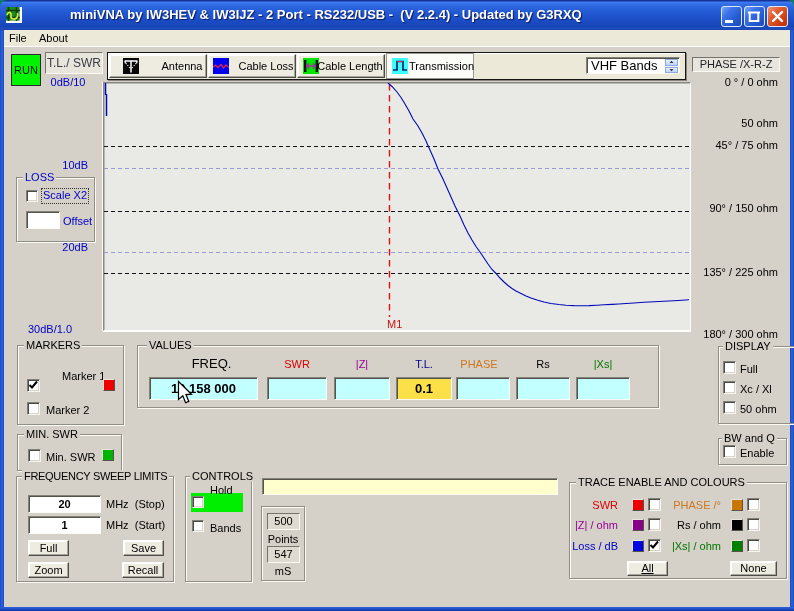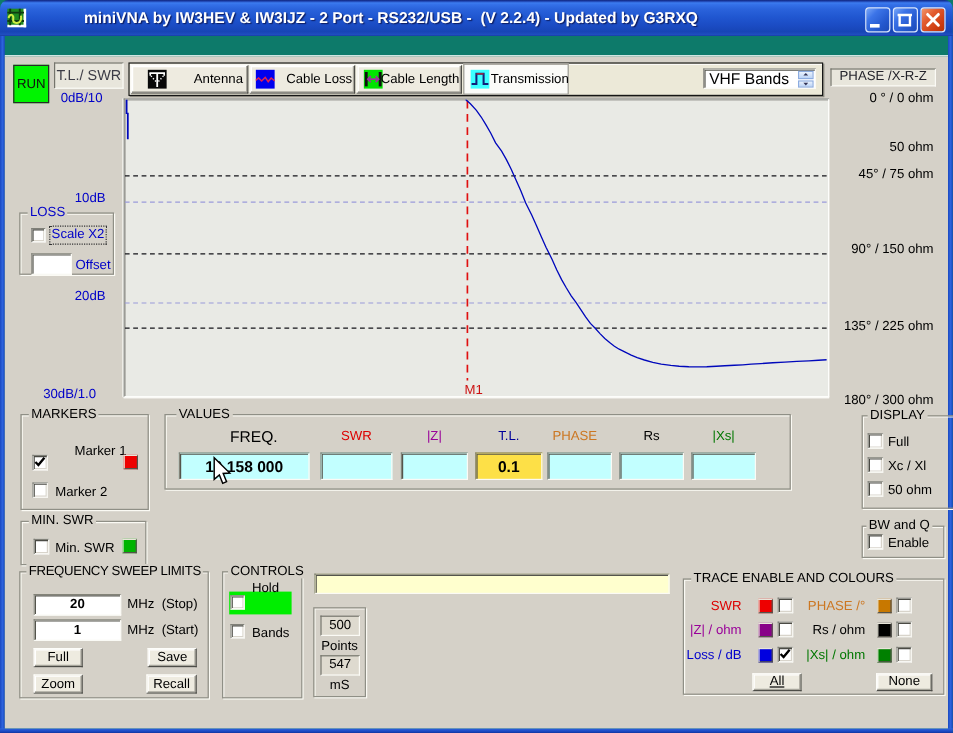--- a/index.html
+++ b/index.html
@@ -64,20 +64,24 @@
       <svg width="19" height="19" viewBox="0 0 19 19" style="position:absolute;left:0;top:0">
         <path d="M4 5.5 H14 M4.7 5.5 V14 H13.3 V5.5" stroke="#fff" stroke-width="2" fill="none" stroke-linecap="square"></path>
       </svg>
     </div>
   <div class="capbtn" style="left:767px;background:linear-gradient(135deg,#f2986d 0%,#e35d31 35%,#ce3c11 75%,#b83305 100%);">
     <svg width="19" height="19" viewBox="0 0 19 19" style="position:absolute;left:0;top:0">
         <path d="M5 5 L14 14 M14 5 L5 14" stroke="#fff" stroke-width="2.4" stroke-linecap="round"></path>
       </svg>
   </div>
 
+  <div id="menu">
+    <span style="position:absolute;left:5px;top:2px;">File</span>
+    <span style="position:absolute;left:35px;top:2px;">About</span>
+  </div>
   <div class="abs" style="left:4px;top:46px;width:786px;height:1px;background:#fff;"></div>
 
   <div id="client"></div>
 
   <div class="abs" style="left:11px;top:54px;width:30px;height:32px;background:#00f400;border:1px solid #2a2a2a;box-sizing:border-box;text-align:center;line-height:30px;color:#111;">RUN</div>
   <div class="abs sunk1" style="left:45px;top:52px;width:58px;height:22px;background:#e8e6dc;text-align:center;line-height:20px;font-size:12px;color:#3c3c46;">T.L./ SWR</div>
   <div class="abs bl" style="left:48px;top:76px;width:40px;text-align:center;">0dB/10</div>
 
   <div class="abs" style="left:107px;top:52px;width:579px;height:28px;background:#ece9d8;border:1px solid #161616;box-sizing:border-box;box-shadow:inset 1px 1px 0 #fff,1px 1px 0 #8a887e;"></div>
 
@@ -136,22 +140,22 @@
       <line x1="0" y1="169.5" x2="585" y2="169.5"></line>
     </g>
     <line x1="285.5" y1="1" x2="285.5" y2="234" stroke="#e01010" stroke-width="1.4" stroke-dasharray="6.5 4.5"></line>
     <path d="M1.5 0 V12 M2.5 11 V33" stroke="#0008bb" stroke-width="1.5" fill="none"></path>
     <path d="M284,0 L288,3.5 L293,9 L297,14.5 L301,21 L305,28 L309,36 L314,43 L318,50 L322,58 L326,67 L330,76 L334,86 L339,96 L343,105 L347,114 L351,123 L356,133 L360,142 L364,150 L368,157 L372,163.5 L376,169 L380,175 L384,181 L388,186.5 L392,190.5 L396,195 L400,199 L404,202.5 L408,205.5 L412,208 L417,210.5 L422,213 L427,215 L433,217 L440,219 L447,220.5 L455,221.5 L462,222.2 L470,222.6 L478,222.7 L485,222.6 L493,222.2 L500,221.8 L508,221.4 L515,221 L522,220.5 L530,220 L540,219.3 L550,218.7 L560,218.2 L570,217.7 L578,217.2 L585,216.8" stroke="#0008bb" stroke-width="1.1" fill="none"></path>
     <text x="283" y="245" fill="#cc1111" font-size="11" font-family="Liberation Sans">M1</text>
   </svg>
 
   <div class="abs bl" style="left:40px;top:159px;width:48px;text-align:right;">10dB</div>
   <div class="abs bl" style="left:40px;top:241px;width:48px;text-align:right;">20dB</div>
-  <div class="abs bl" style="left:28px;top:323px;width:60px;text-align:center;">30dB/1.0</div>
-  <div class="abs grp" style="left:16px;top:177px;width:79px;height:52px;">
+  <div class="abs bl" style="left:28px;top:323px;width:60px;text-align:left;">30dB/1.0</div>
+  <div class="abs grp" style="left:16px;top:177px;width:79px;height:65px;">
     <div class="cap bl" style="left:6px;">LOSS</div>
   </div>
   <div class="abs cb" style="left:26px;top:190px;width:12px;height:12px;"></div>
   <div class="abs bl" style="left:41px;top:188px;width:48px;height:16px;border:1px dotted #333;box-sizing:border-box;text-align:center;">Scale X2</div>
   <div class="abs sunk" style="left:26px;top:211px;width:34px;height:18px;background:#fff;"></div>
   <div class="abs bl" style="left:63px;top:215px;">Offset</div>
 
   <div class="rlab" style="top:117px;">50 ohm</div>
   <div class="rlab" style="top:139px;">45° / 75 ohm</div>
   <div class="rlab" style="top:202px;">90° / 150 ohm</div>

